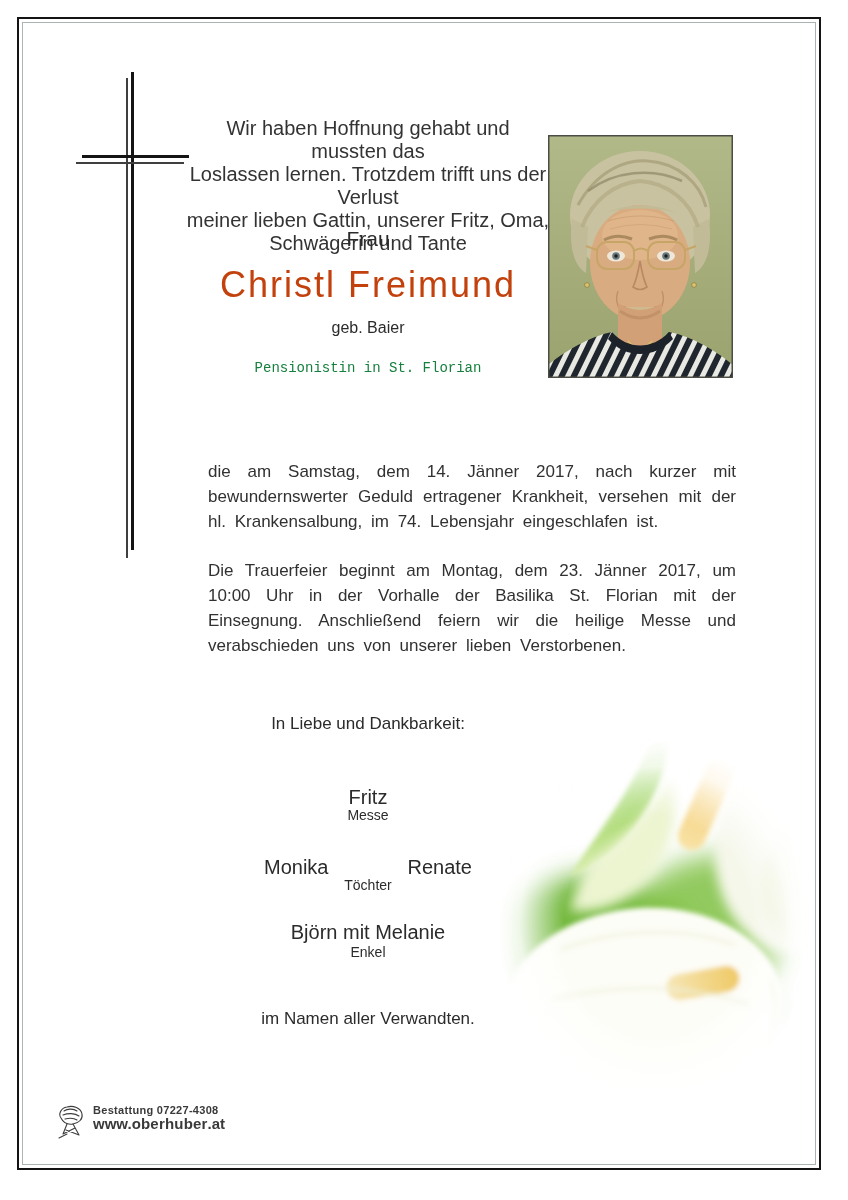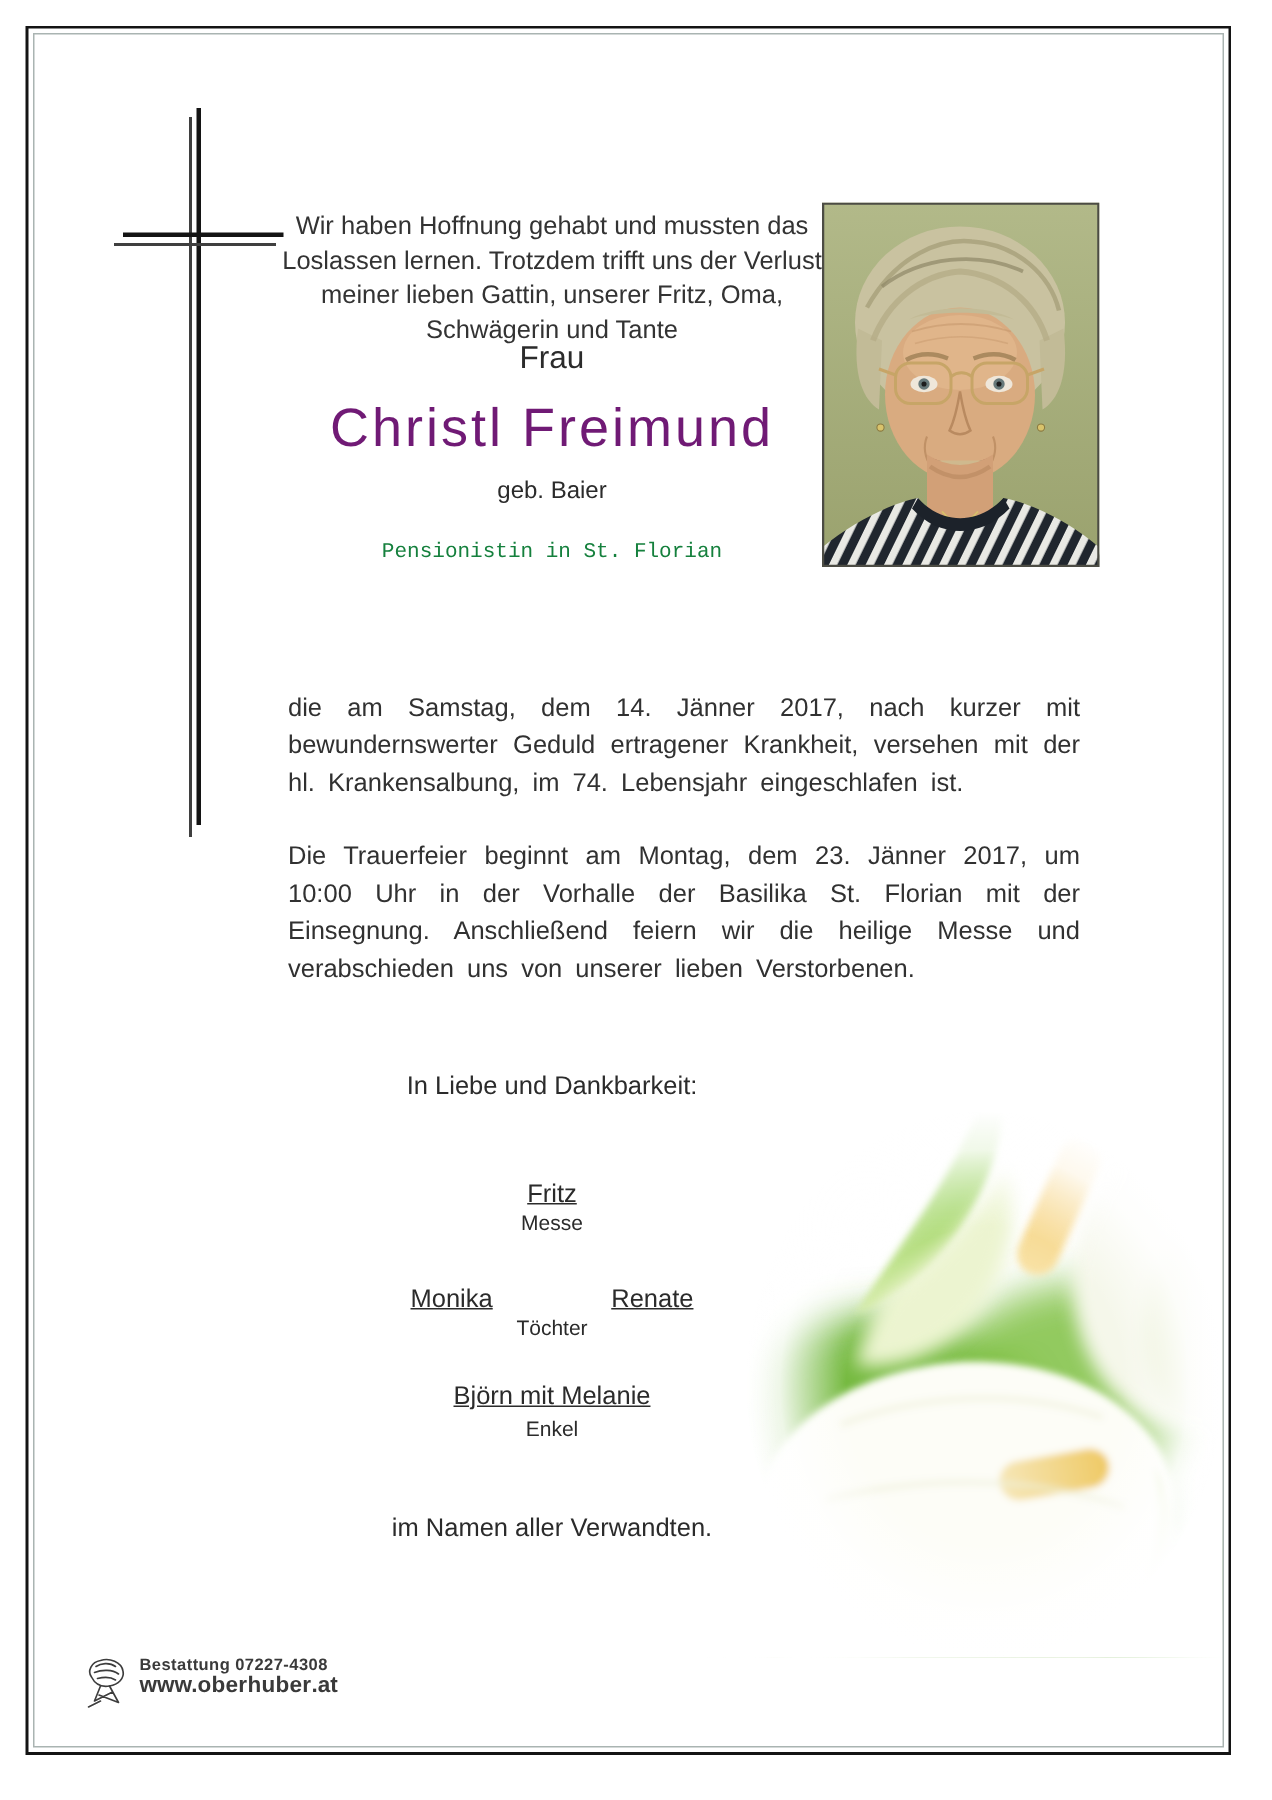--- a/index.html
+++ b/index.html
@@ -15,31 +15,31 @@
     border:1.5px solid #aab4b2; z-index:6; pointer-events:none; }
   
   .cross { position:absolute; z-index:3; }
   .cv-thin  { left:126px; top:78px;  width:1.5px; height:480px; background:#3f3f3f; }
   .cv-thick { left:131px; top:72px;  width:3px;   height:478px; background:#141414; }
   .ch-thick { left:82px;  top:155px; width:107px; height:3px;   background:#141414; }
   .ch-thin  { left:76px;  top:162px; width:108px; height:1.5px; background:#3f3f3f; }
   
   .txt { position:absolute; z-index:4; }
   .centercol { left:186px; width:364px; text-align:center; }
-  .intro { top:139px; font-size:17px; line-height:23px; color:#333; }
+  .intro { top:117px; font-size:20px; line-height:23px; color:#333; }
   .salutation { top:227px; font-size:21px; }
-  .deceased-name { top:264px; font-size:36px; letter-spacing:2px; color:#701a75; }
+  .deceased-name { top:264px; font-size:36px; letter-spacing:2px; color:#c2410c; }
   .birth-name { top:319px; font-size:16px; }
   .occupation { top:360px; font-size:14px; color:#15803d;font-family:Liberation Mono, monospace; }
-  .para { left:192px; width:528px; font-size:17px; line-height:25px;
+  .para { left:208px; width:528px; font-size:17px; line-height:25px;
     text-align:justify; word-spacing:4px; color:#313131; }
   .para1 { top:459px; }
   .para2 { top:558px; }
   .closing-intro { top:714px; font-size:17px; }
-  .fam-name { font-size:17px;text-decoration:underline; }
+  .fam-name { font-size:20px; }
   .fam-rel  { font-size:14px; }
   .husband   { top:786px; }
   .husband-rel { top:807px; }
   .daughters { top:856px; display:flex; justify-content:center; gap:79px; }
   .daughters-rel { top:877px; }
   .grandchild { top:921px; }
   .grandchild-rel { top:944px; }
   .closing { top:1009px; font-size:17px; }
   
   .photo { position:absolute; left:548px; top:135px; width:185px; height:243px; z-index:3; }

